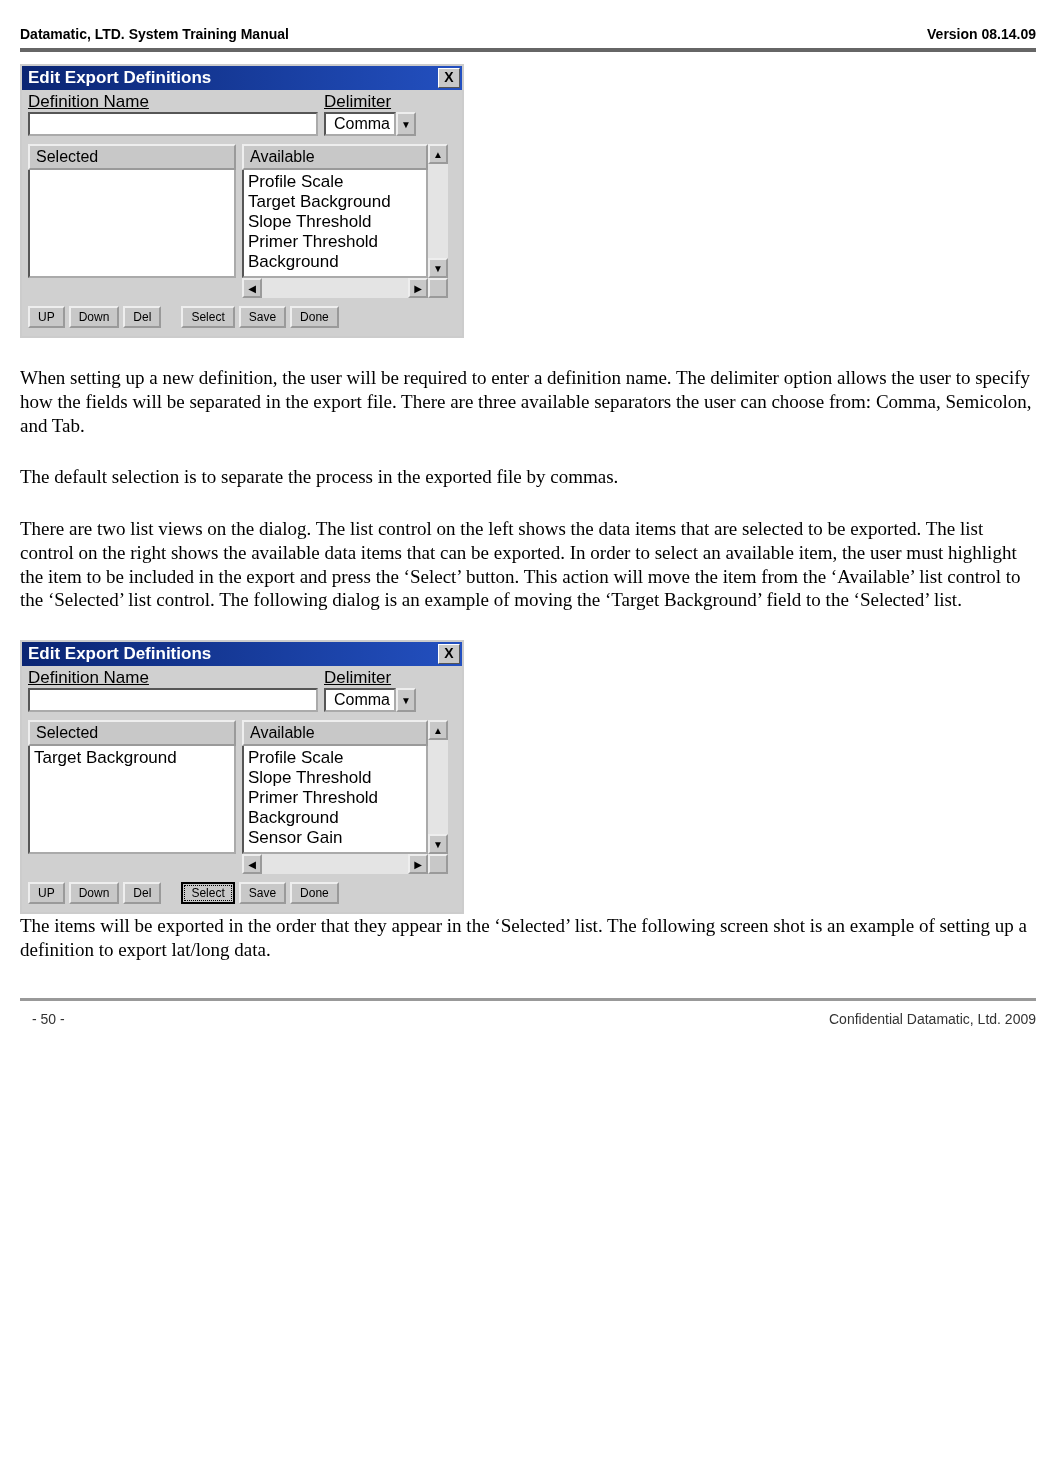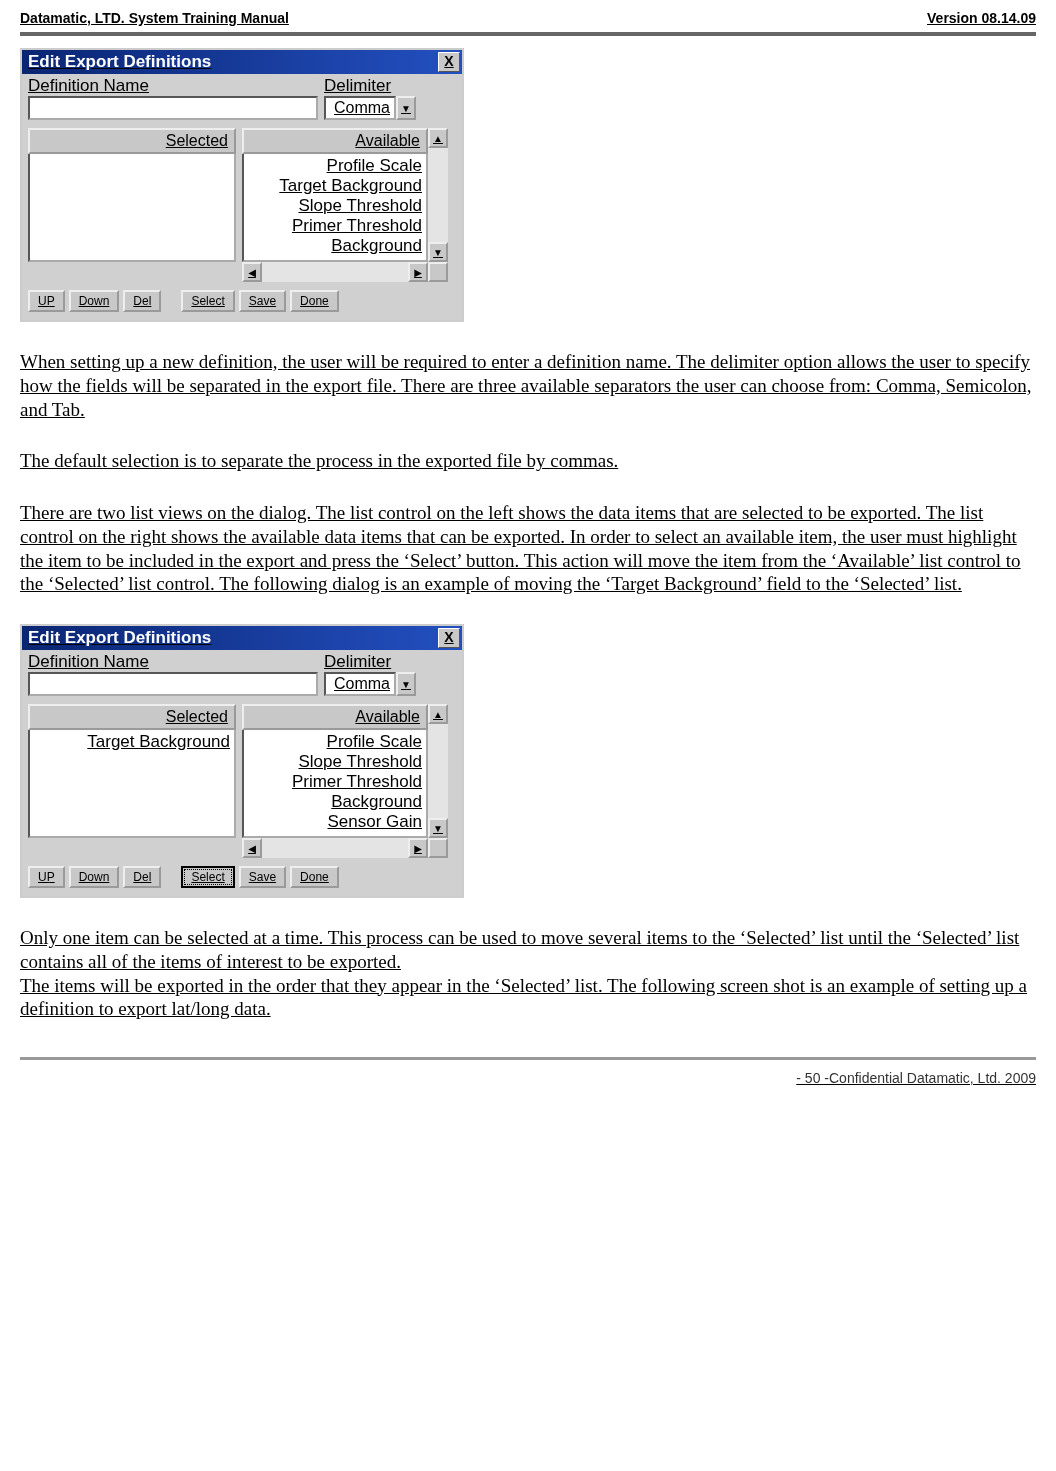--- a/index.html
+++ b/index.html
@@ -4,22 +4,21 @@
 <style>
   body {
     margin: 0;
     font-family: "Times New Roman", serif;
     font-size: 19px;
     color: #000;
     background: #fff;
     width: 1056px;
   }
   .page {
-    padding: 10px 20px 10px 20px;
-    text-decoration: underline;
+    padding: 26px 20px 10px 20px;
   }
   .header {
     display: flex;
     justify-content: space-between;
     font-family: Arial, sans-serif;
     font-weight: bold;
     font-size: 14px;
     padding: 0 0 6px 0;
   }
   .header-rule {
@@ -102,21 +101,20 @@
     font-size: 10px;
   }
   .list-row {
     display: flex;
     padding: 6px 6px 0 6px;
     gap: 6px;
   }
   .list-col {
     display: flex;
     flex-direction: column;
-    text-align: right;
   }
   .list-header {
     background: #c8c8c8;
     border: 2px outset #eee;
     padding: 2px 6px;
     font-size: 16px;
     box-sizing: border-box;
   }
   .list-body {
     background: #fff;
@@ -178,21 +176,21 @@
     margin: 28px 0;
     line-height: 1.25;
   }
   .footer-rule {
     height: 3px;
     background: #999;
     margin-top: 36px;
   }
   .footer {
     display: flex;
-    justify-content: flex-end;
+    justify-content: space-between;
     font-family: Arial, sans-serif;
     font-size: 14px;
     padding: 10px 0 0 0;
     color: #333;
     margin-left: 12px;
   }
 </style>
 </head>
 <body>
 
@@ -331,21 +329,20 @@
       <div class="btn">UP</div>
       <div class="btn">Down</div>
       <div class="btn">Del</div>
       <div style="width:12px"></div>
       <div class="btn focused">Select</div>
       <div class="btn">Save</div>
       <div class="btn">Done</div>
     </div>
   </div>
 
-  <p class="para" style="margin-bottom:0">Only one item can be selected at a time.  This process can be used to move several items to the ‘Selected’ list until the ‘Selected’ list contains all of the items of interest to be exported.</p>
   <p class="para" style="margin-top:0">The items will be exported in the order that they appear in the ‘Selected’ list.  The following screen shot is an example of setting up a definition to export lat/long data.</p>
 
   <div class="footer-rule"></div>
   <div class="footer">
     <span>- 50 -</span>
     <span>Confidential Datamatic, Ltd. 2009</span>
   </div>
 
 </div>
 

